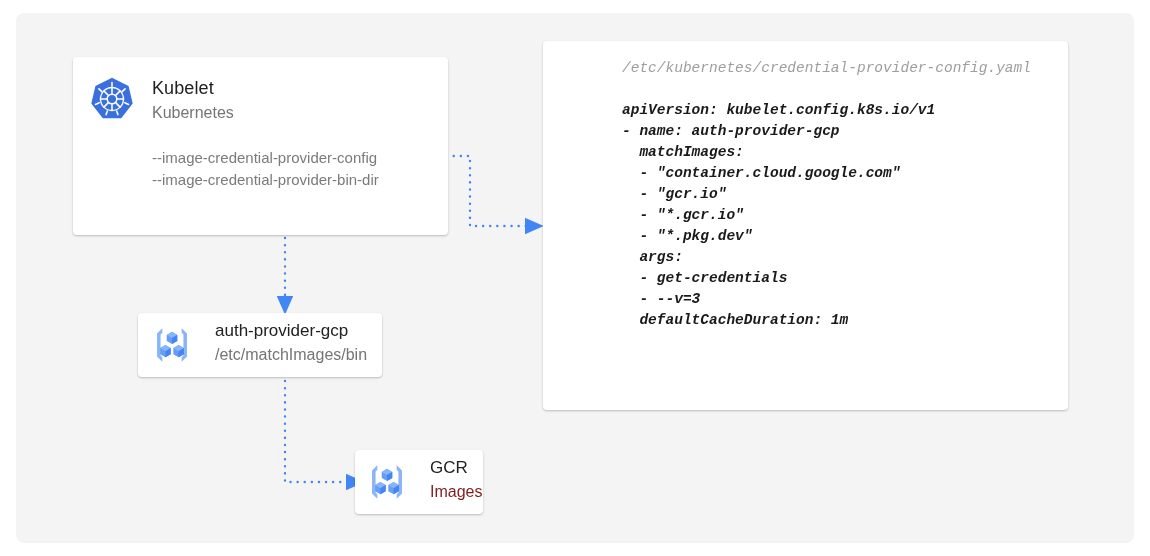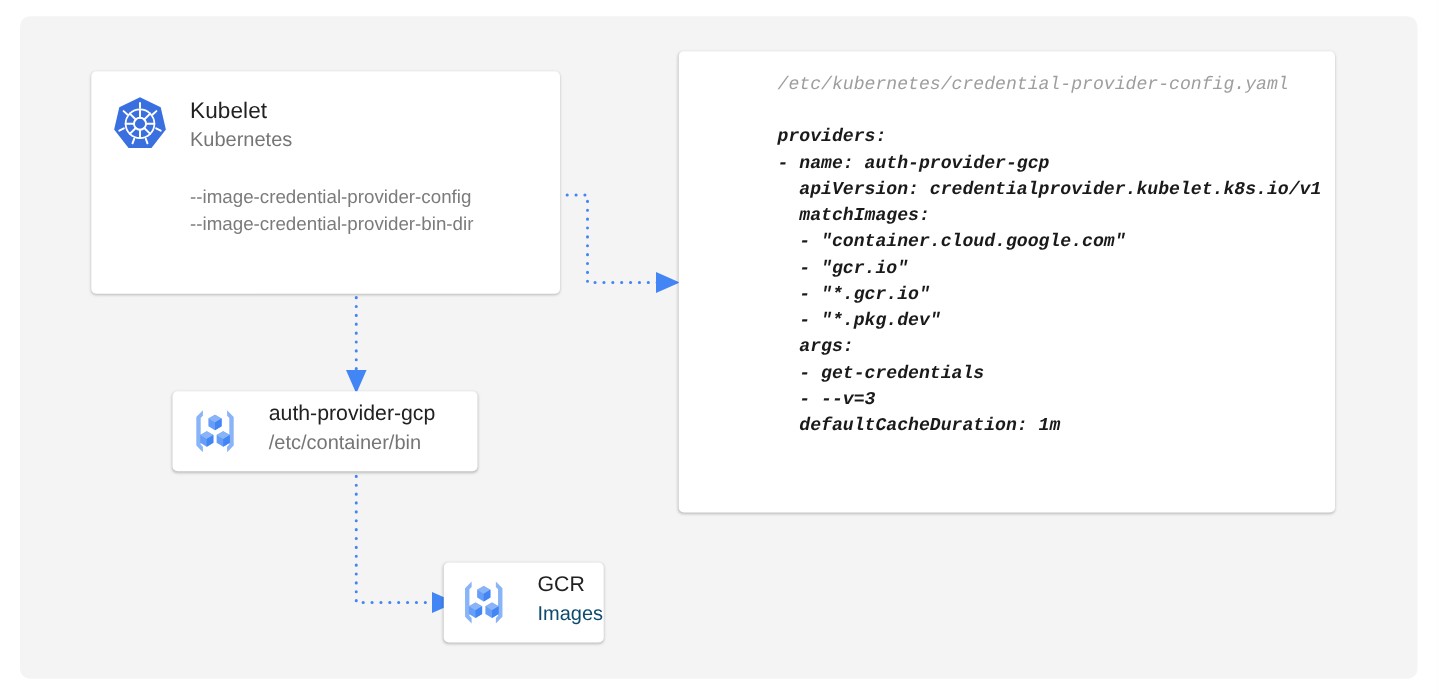--- a/index.html
+++ b/index.html
@@ -127,21 +127,21 @@
     left: 75px;
     top: 8px;
     font-size: 17px;
     color: #212121;
   }
   #gcr-subtitle {
     position: absolute;
     left: 75px;
     top: 33px;
     font-size: 16px;
-    color: #0c4a6e;
+    color: #7f1d1d;
   }
 
   
   #code-card {
     left: 543px;
     top: 41px;
     width: 525px;
     height: 369px;
   }
   #code-inner {
@@ -250,21 +250,21 @@
         <polygon points="50,34 62,27 62,41 50,48" fill="#4285f4"></polygon>
         <polygon points="35,50 47,57 47,71 35,78 23,71 23,57" fill="#669df6"></polygon>
         <polygon points="35,50 47,57 35,64 23,57" fill="#8ab4f8"></polygon>
         <polygon points="35,64 47,57 47,71 35,78" fill="#4285f4"></polygon>
         <polygon points="65,50 77,57 77,71 65,78 53,71 53,57" fill="#669df6"></polygon>
         <polygon points="65,50 77,57 65,64 53,57" fill="#8ab4f8"></polygon>
         <polygon points="65,64 77,57 77,71 65,78" fill="#4285f4"></polygon>
       </g>
     </svg>
     <div id="auth-title">auth-provider-gcp</div>
-    <div id="auth-subtitle">/etc/container/bin</div>
+    <div id="auth-subtitle">/etc/matchImages/bin</div>
   </div>
 
   <div class="card" id="gcr-card">
     <svg id="gcr-icon" viewBox="0 0 100 100" xmlns="http://www.w3.org/2000/svg">
       <g fill="#8ab4f8">
         <path d="M28 12 L16 24 L16 76 L28 88 L28 78 L24 74 L24 26 L28 22 Z"></path>
         <path d="M72 12 L84 24 L84 76 L72 88 L72 78 L76 74 L76 26 L72 22 Z"></path>
       </g>
       <g>
         <polygon points="50,20 62,27 62,41 50,48 38,41 38,27" fill="#669df6"></polygon>
@@ -279,23 +279,22 @@
       </g>
     </svg>
     <div id="gcr-title">GCR</div>
     <div id="gcr-subtitle">Images</div>
   </div>
 
   <div class="card" id="code-card">
     <div id="code-inner">
       <div class="code-header">/etc/kubernetes/credential-provider-config.yaml</div>
       <div class="code-spacer"></div>
-      <div class="code-line">providers:</div>
+      <div class="code-line">apiVersion: kubelet.config.k8s.io/v1</div>
       <div class="code-line">- name: auth-provider-gcp</div>
-      <div class="code-line">  apiVersion: credentialprovider.kubelet.k8s.io/v1</div>
       <div class="code-line">  matchImages:</div>
       <div class="code-line">  - "container.cloud.google.com"</div>
       <div class="code-line">  - "gcr.io"</div>
       <div class="code-line">  - "*.gcr.io"</div>
       <div class="code-line">  - "*.pkg.dev"</div>
       <div class="code-line">  args:</div>
       <div class="code-line">  - get-credentials</div>
       <div class="code-line">  - --v=3</div>
       <div class="code-line">  defaultCacheDuration: 1m</div>
     </div>

